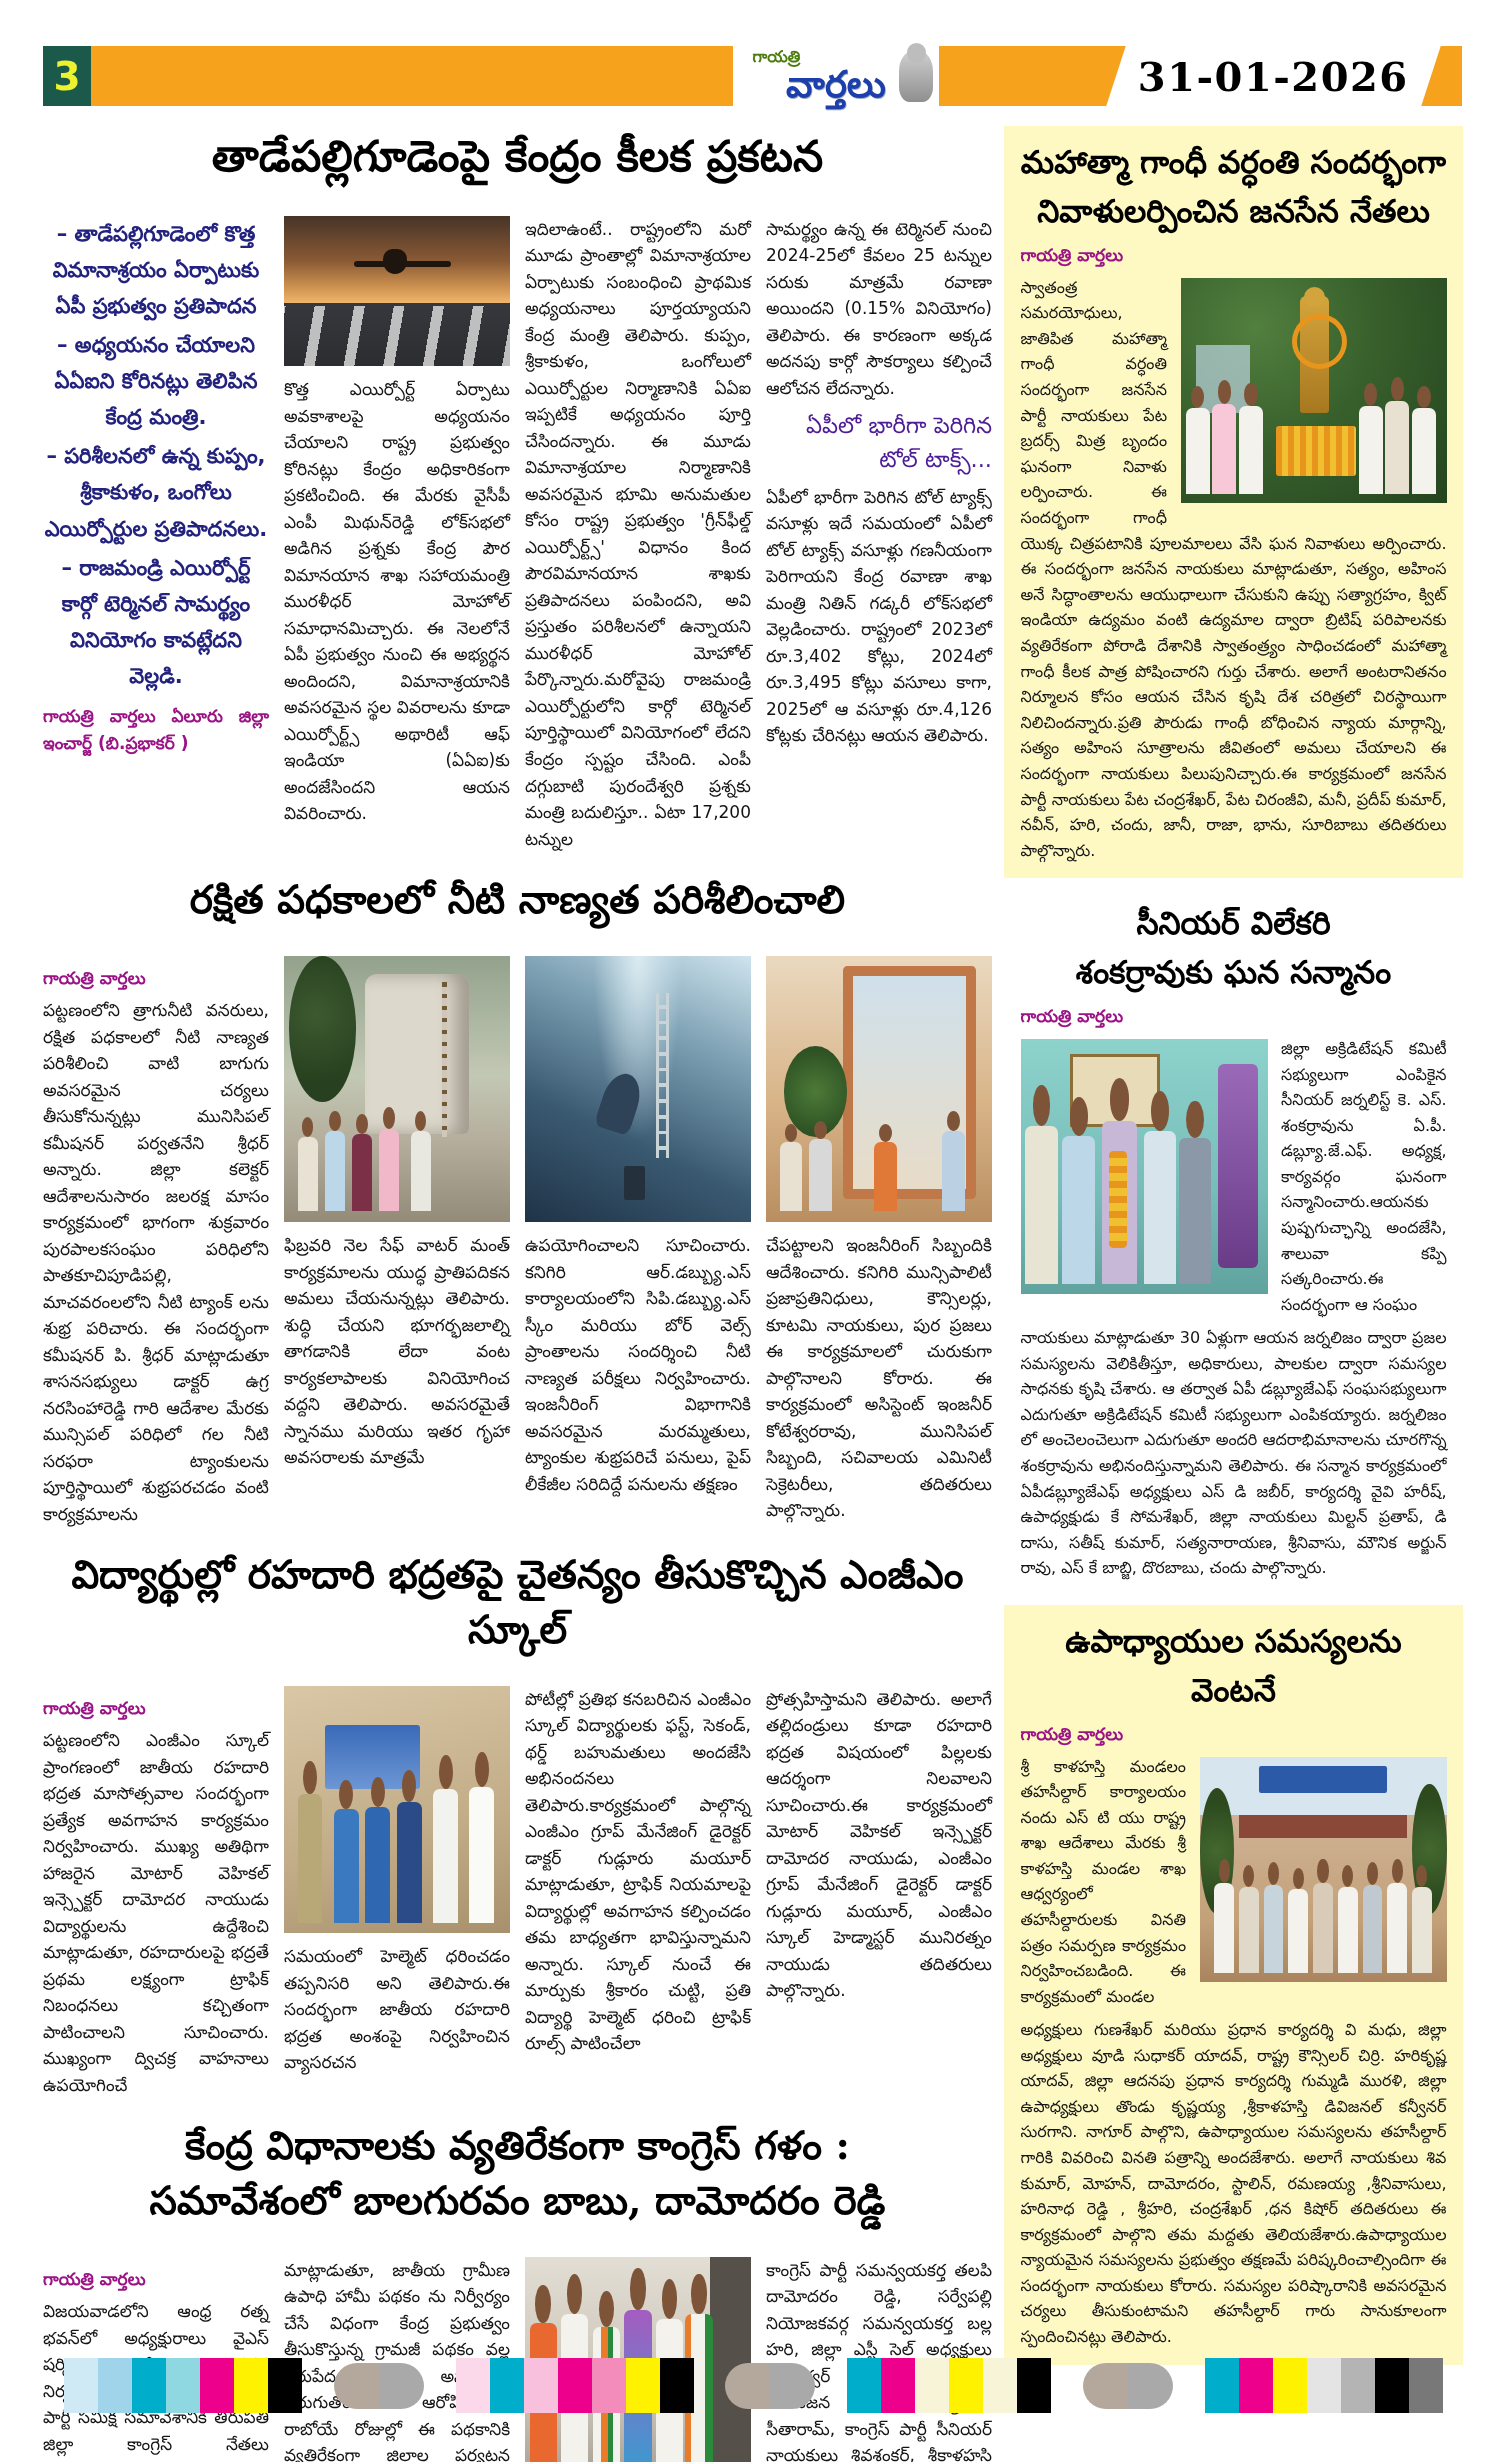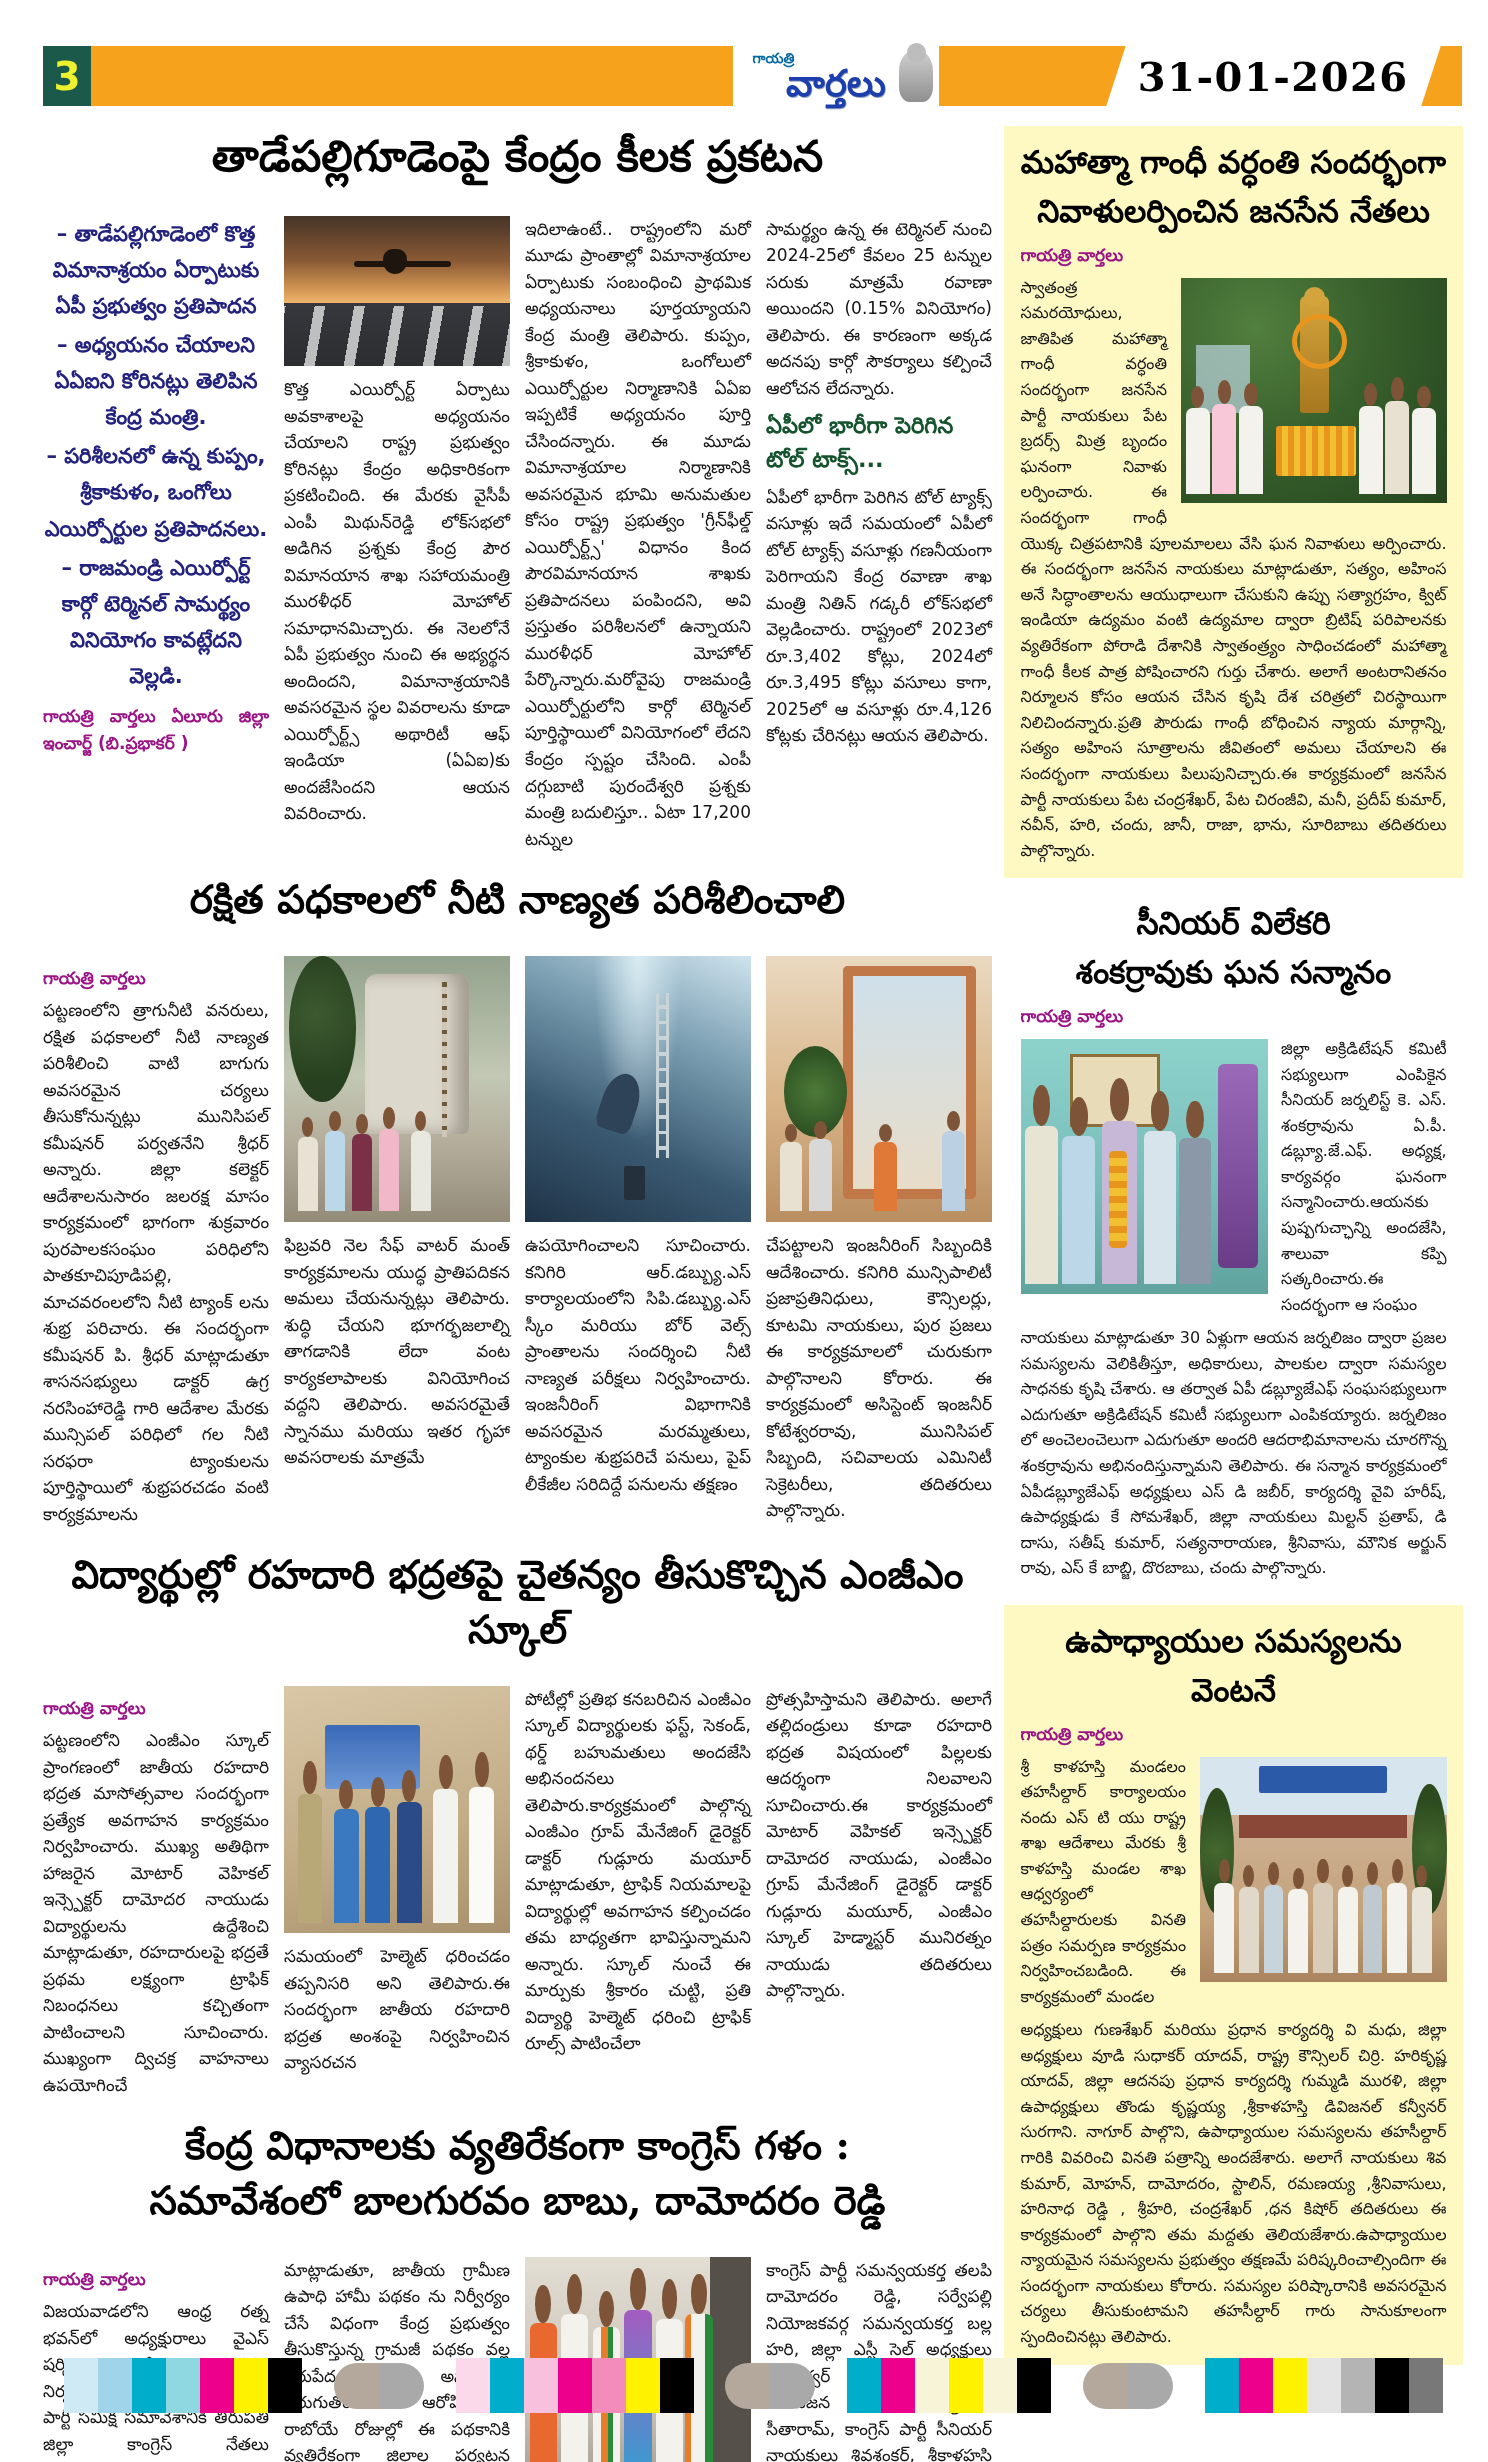--- a/index.html
+++ b/index.html
@@ -4,21 +4,21 @@
 <style>
   html,body{margin:0;padding:0;background:#f2f2f2;}
   .page{position:relative;width:1488px;height:2462px;background:#ffffff;overflow:hidden;
         font-family:"DejaVu Sans","Liberation Sans",sans-serif;color:#111;}
   
   .masthead{position:absolute;left:43px;top:46px;width:1419px;height:60px;background:#f6a21d;}
   .pagenum{position:absolute;left:0;top:0;width:48px;height:60px;background:#1b5a4a;color:#eef22e;
            font-size:39px;font-weight:bold;display:flex;align-items:center;justify-content:center;}
   .logo{position:absolute;left:690px;top:-6px;width:206px;height:72px;background:#fff;
         display:flex;flex-direction:column;align-items:center;justify-content:center;line-height:1;}
-  .logo-top{color:#0369a1;font-size:14px;font-weight:bold;align-self:flex-start;margin-left:19.5px;}
+  .logo-top{color:#4d7c0f;font-size:16px;font-weight:bold;align-self:flex-start;margin-left:19.5px;font-family:Liberation Mono, monospace;}
   .logo-main{color:#1d3fae;font-size:37px;font-weight:bold;text-shadow:0.7px 0.7px 0 #9ab;}
   .logo-figure{position:absolute;right:6px;top:10.5px;width:34px;height:51px;border-radius:40% 40% 30% 30%;
         background:linear-gradient(180deg,#cfcfcf,#8f8f8f);}
   .logo-figure::before{content:"";position:absolute;top:-7.5px;left:7.5px;width:19.5px;height:19.5px;border-radius:50%;
         background:#bdbdbd;}
   .datebox{position:absolute;right:31.5px;top:-3px;width:315px;height:66px;background:#fff;
         transform:skewX(-18deg);display:flex;align-items:center;justify-content:center;}
   .datebox span{transform:skewX(18deg);font-size:40px;font-weight:bold;color:#000;
         font-family:"DejaVu Serif","Liberation Serif",serif;letter-spacing:1.5px;}
   
@@ -27,21 +27,21 @@
   .side-col{width:459px;flex:none;}
   .headline{font-weight:bold;text-align:center;color:#000;line-height:1.4;
         font-family:"DejaVu Serif","Liberation Serif",serif;}
   .h-xl{font-size:43px;}
   .h-l{font-size:39px;}
   .cols4{display:flex;gap:15px;margin-top:13.5px;}
   .ncol{flex:1 1 0;font-size:17px;line-height:1.56;text-align:justify;color:#141414;margin-top:16px;}
   .points{color:#23237f;font-size:21px;font-weight:bold;line-height:1.72;text-align:center;}
   .points div{margin-bottom:3px;}
   .byline{color:#9b1486;font-weight:bold;font-size:17px;margin:9px 0 6px;}
-  .subhead-red{color:#14532d;font-weight:bold;font-size:22.5px;text-align:left;line-height:1.5;margin:7.5px 0;}
+  .subhead-red{color:#4c1d95;font-weight:normal;font-size:22.5px;text-align:right;line-height:1.5;margin:7.5px 0;}
   .article{margin-bottom:19.5px;}
   
   .photo{position:relative;overflow:hidden;width:100%;background:#888;}
   .ph{position:absolute;}
   .person{position:absolute;bottom:4%;border-radius:6.7px 6.7px 0 0;}
   .person::before{content:"";position:absolute;left:22%;top:-26%;width:56%;height:26%;border-radius:50%;background:#7d5438;}
   .photo-plane{height:150px;background:linear-gradient(180deg,#463427 0%,#8a5a35 30%,#d79a55 50%,#efb66e 58%,#37383d 58%,#2c2d31 100%);}
   .photo-plane::after{content:"";position:absolute;left:-4%;right:-4%;bottom:0;height:40%;
         background:repeating-linear-gradient(100deg,rgba(235,235,235,.95) 0 10.5px,rgba(60,61,66,0) 10.5px 39px);opacity:.8;}
   .plane-body{left:44%;top:22%;width:24px;height:25.5px;background:#1e150e;border-radius:40% 40% 50% 50%;}

